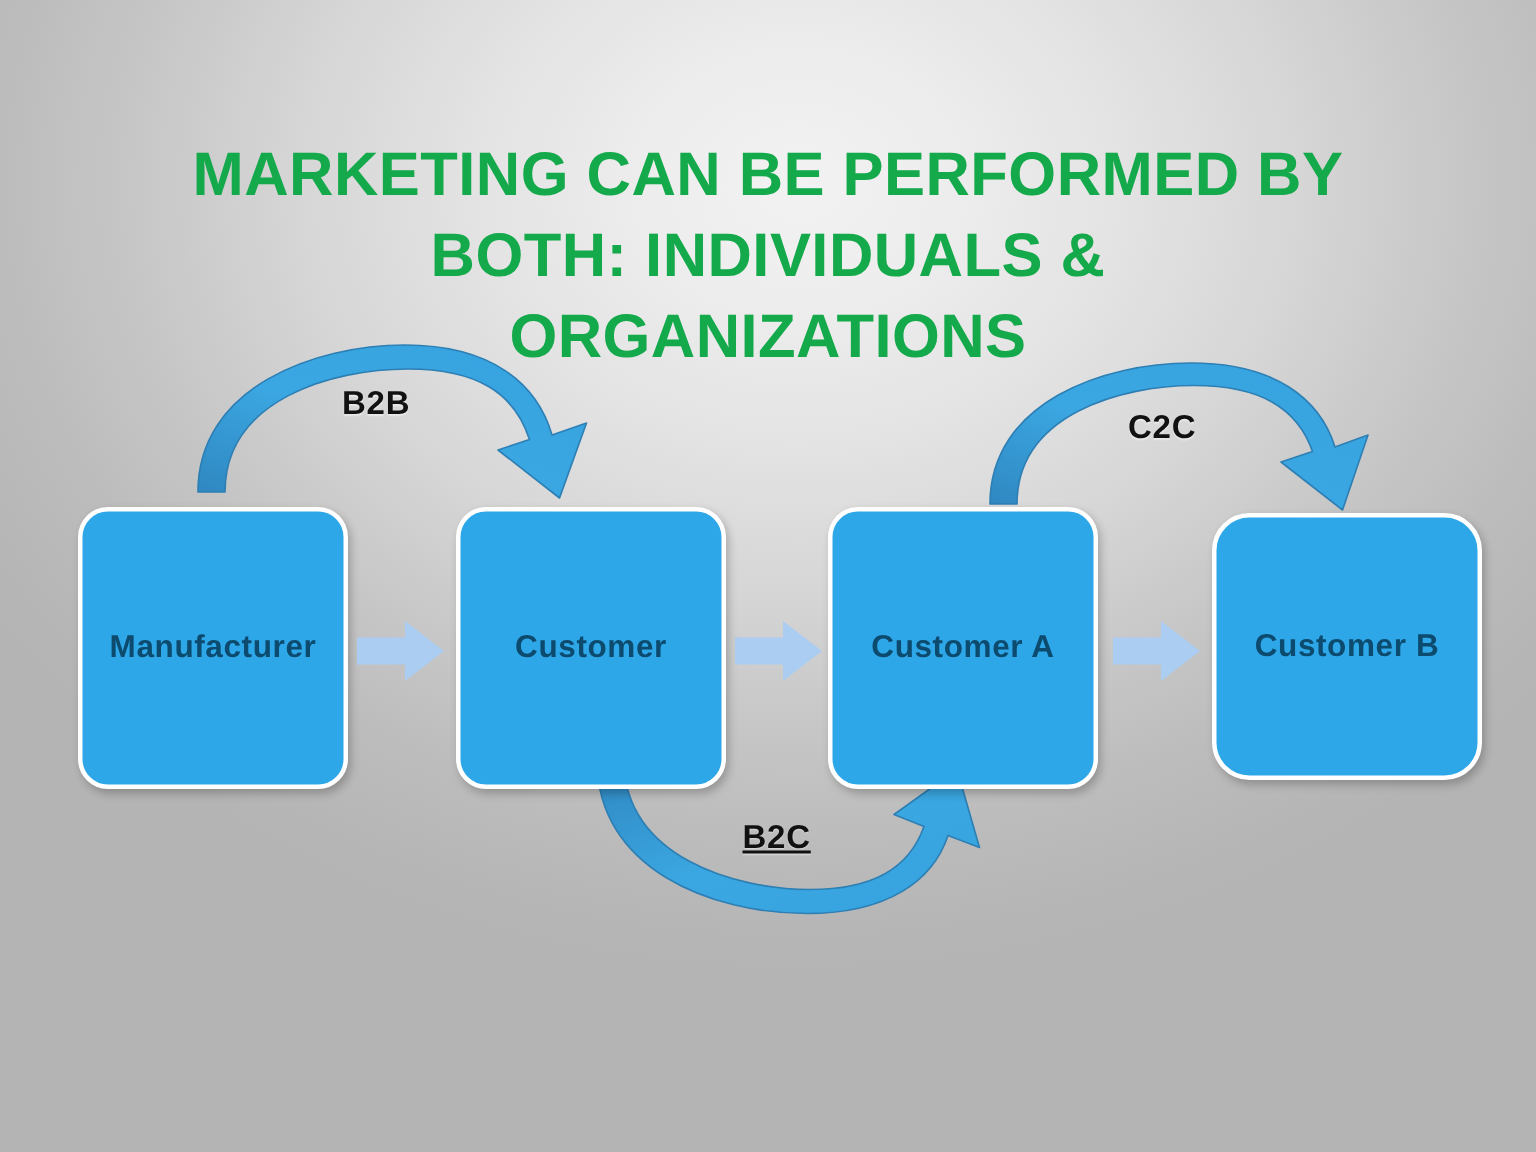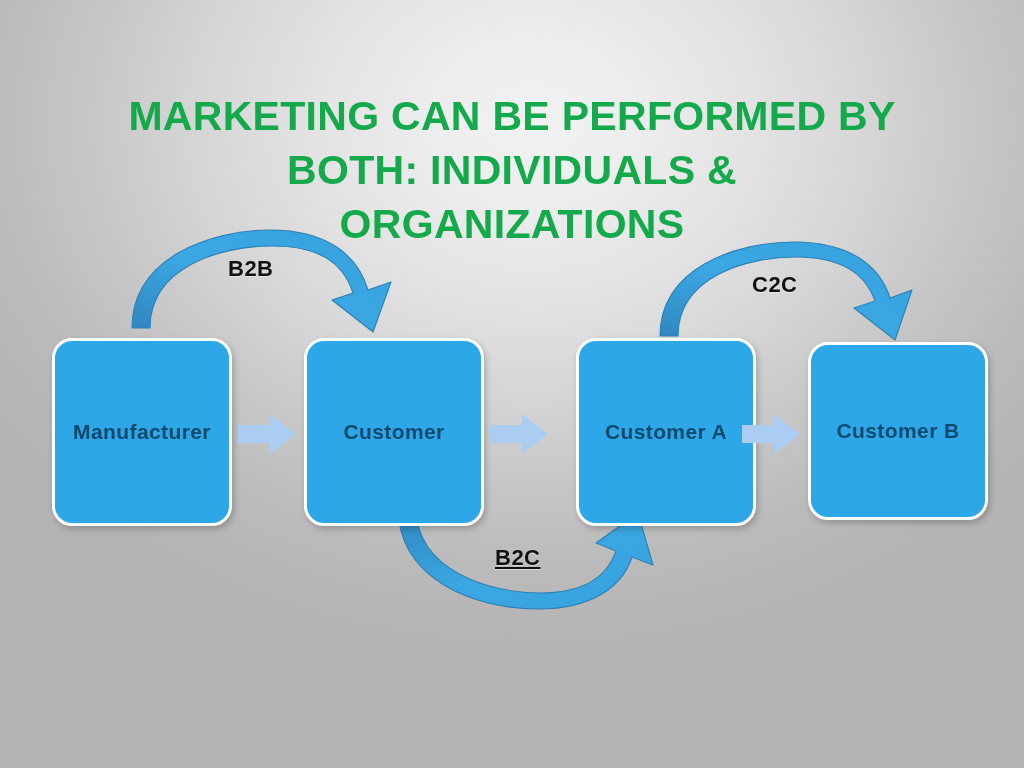--- a/index.html
+++ b/index.html
@@ -63,22 +63,22 @@
     align-items: center;
     justify-content: center;
     color: #0c4a6e;
     font-size: 21px;
     font-weight: bold;
     letter-spacing: 0.4px;
     box-shadow: 2px 3px 6px rgba(0,0,0,0.22);
   }
   #node-0 { left: 52px;  }
   #node-1 { left: 304px; }
-  #node-2 { left: 576px; }
-  #node-3 { left: 808px; top: 342px; height: 178px; }
+  #node-2 { left: 552px; }
+  #node-3 { left: 808px; top: 342px; height: 178px; border-radius: 25px; }
 
   
   .connector {
     position: absolute;
     top: 412px;
     width: 62px;
     height: 44px;
     pointer-events: none;
   }
   #connector-0 { left: 236px; }

